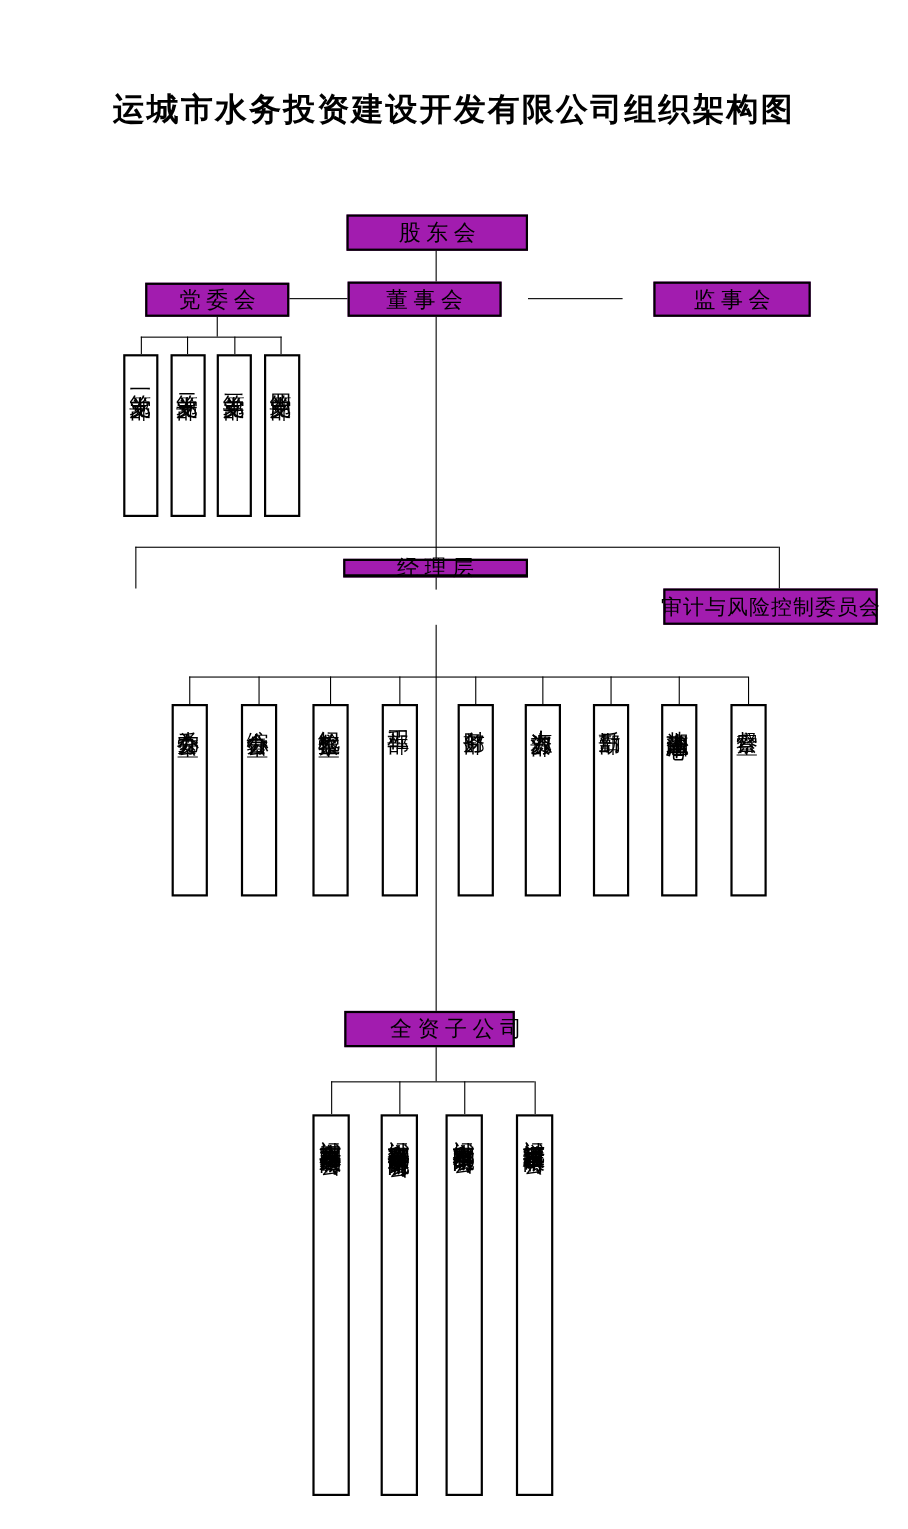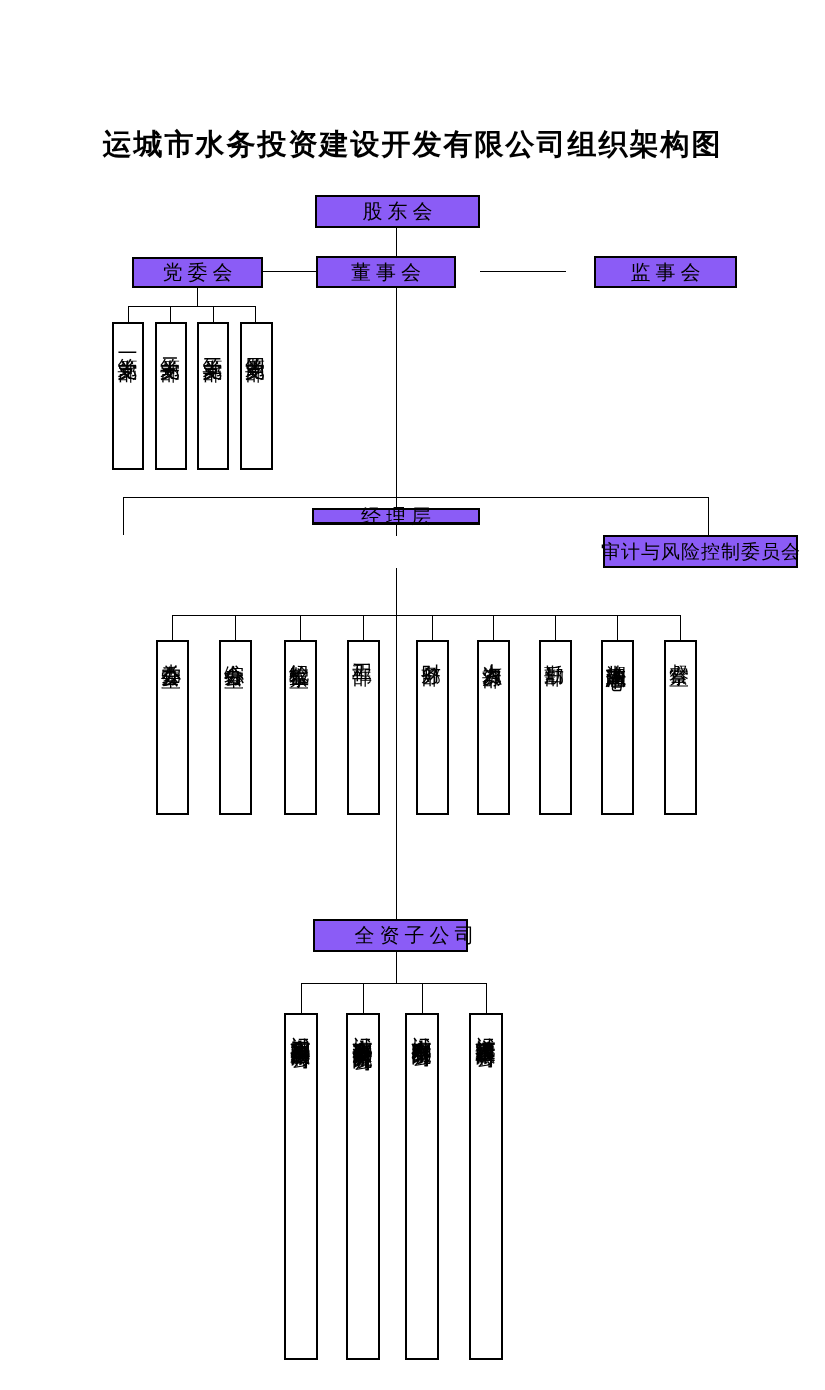--- a/index.html
+++ b/index.html
@@ -16,27 +16,26 @@
     position: absolute;
     top: 80px;
     left: 0;
     width: 825px;
     text-align: center;
     font-size: 29px;
     font-weight: bold;
     letter-spacing: 2px;
     font-family: "DejaVu Sans", sans-serif;
     white-space: nowrap;
-    margin-top: 45px;
   }
   .box {
     position: absolute;
     box-sizing: border-box;
     border: 2px solid #000000;
-    background: #8b5cf6;
+    background: #a21caf;
     display: flex;
     align-items: center;
     justify-content: center;
     font-size: 20px;
     letter-spacing: 5px;
     text-indent: 5px;
     white-space: nowrap;
   }
   .box.small { font-size: 19px; letter-spacing: 1px; text-indent: 1px; }
   .box.mgmt { border-bottom-width: 3px; }

